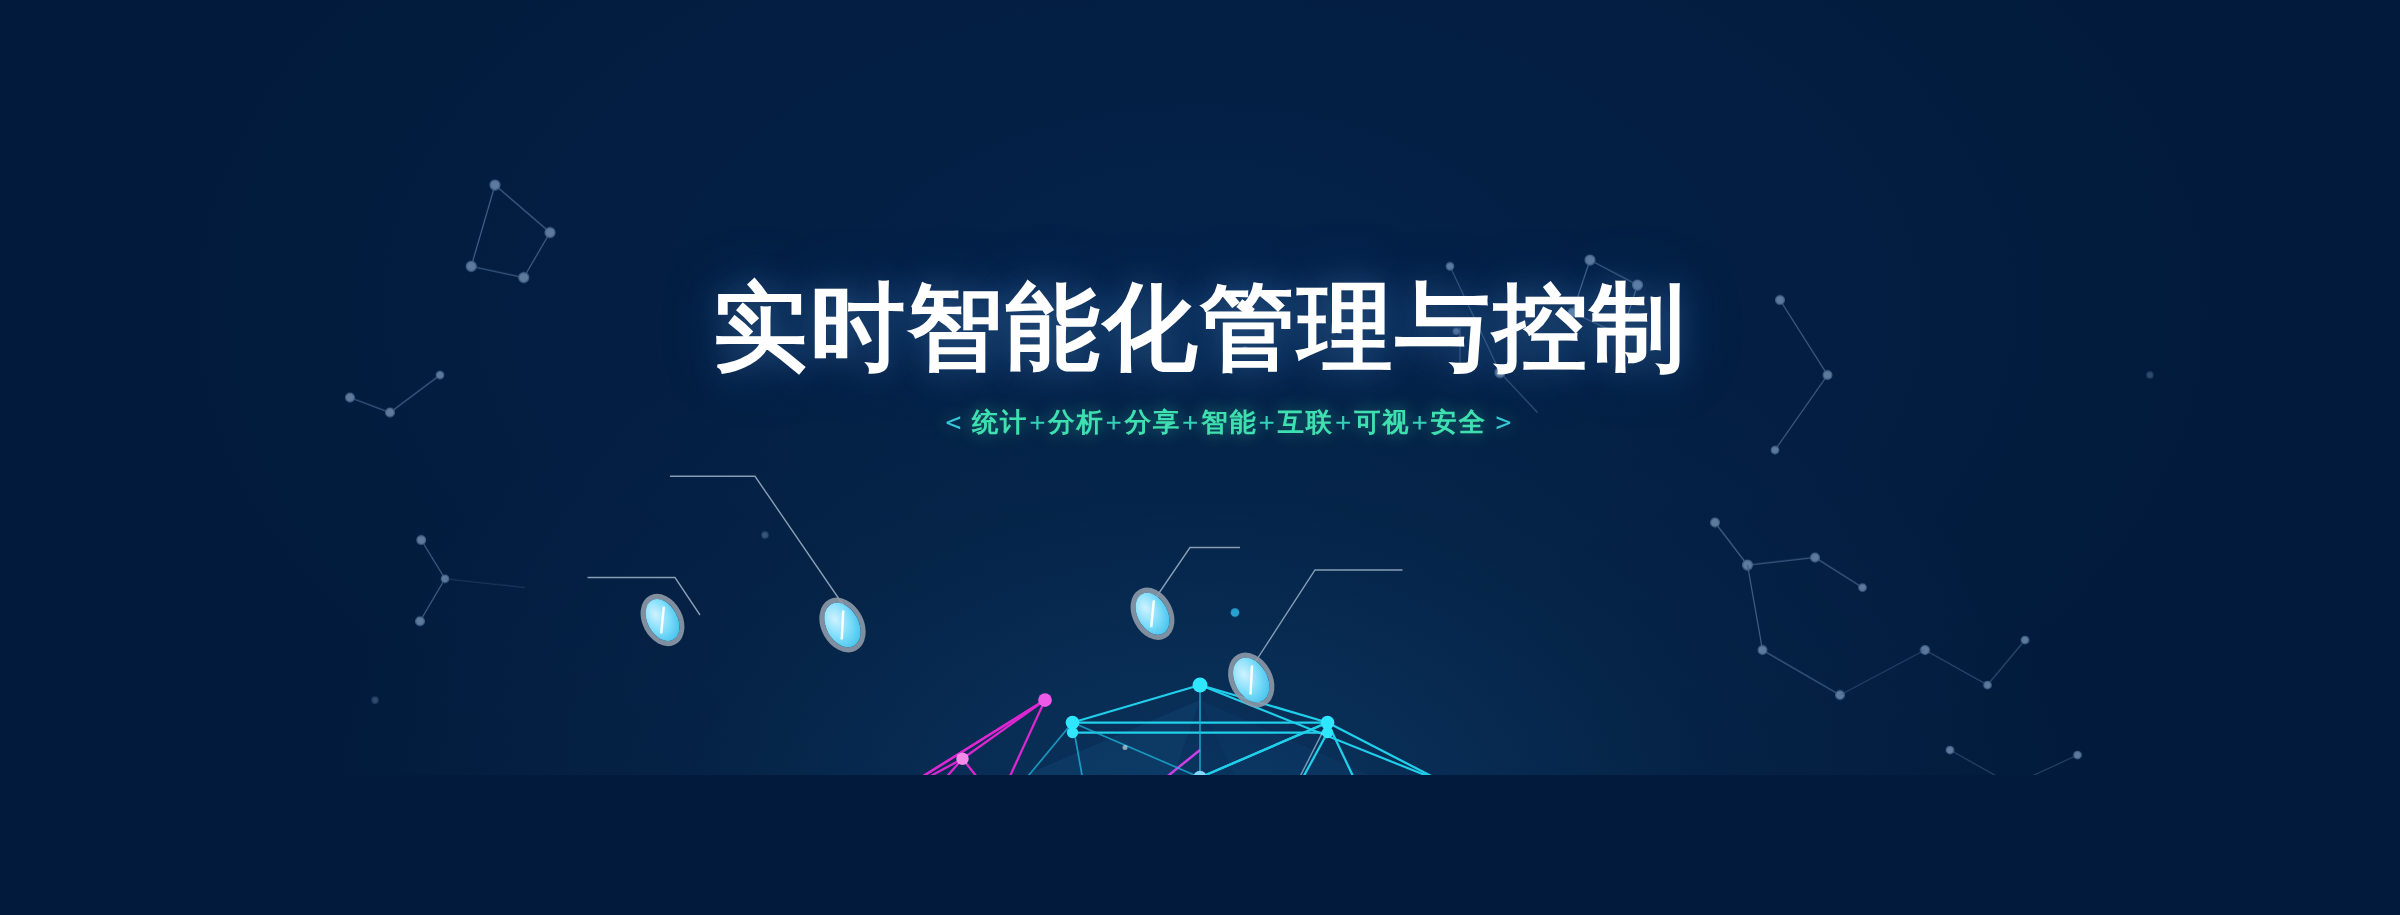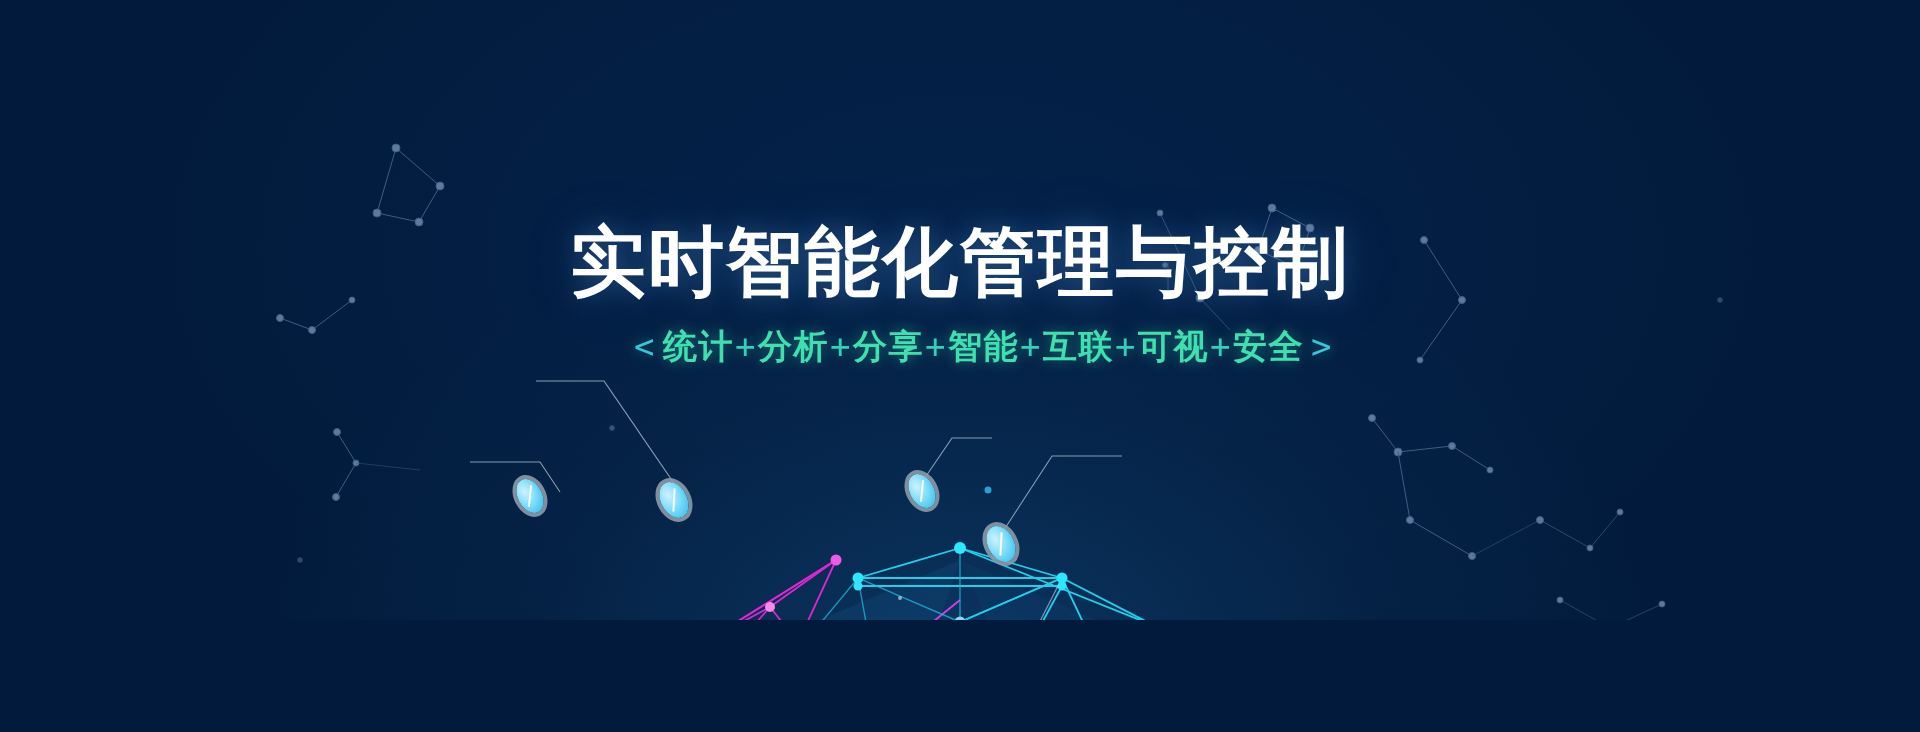--- a/index.html
+++ b/index.html
@@ -36,21 +36,21 @@
     line-height:1.05;
     letter-spacing:2px;
     color:#FFFFFF;
     text-shadow:0 0 26px rgba(120,190,255,0.30), 0 0 60px rgba(60,140,230,0.18);
     white-space:nowrap;
   }
   #tagline{
     display:block;
     margin-top:22px;
     font-family:"DejaVu Sans Mono","Liberation Mono",monospace;
-    font-size:34px;
+    font-size:21px;
     font-weight:700;
     letter-spacing:1.5px;
     color:#3FE0B0;
     text-shadow:0 0 14px rgba(63,224,176,0.45);
     white-space:nowrap;
     padding-left:47px;
   }
   #tagline .ang{color:#35C8D8;font-weight:400;padding:0 7px;}
   #tagline .plus{color:#35CFB8;font-weight:400;padding:0 1px;}
 

